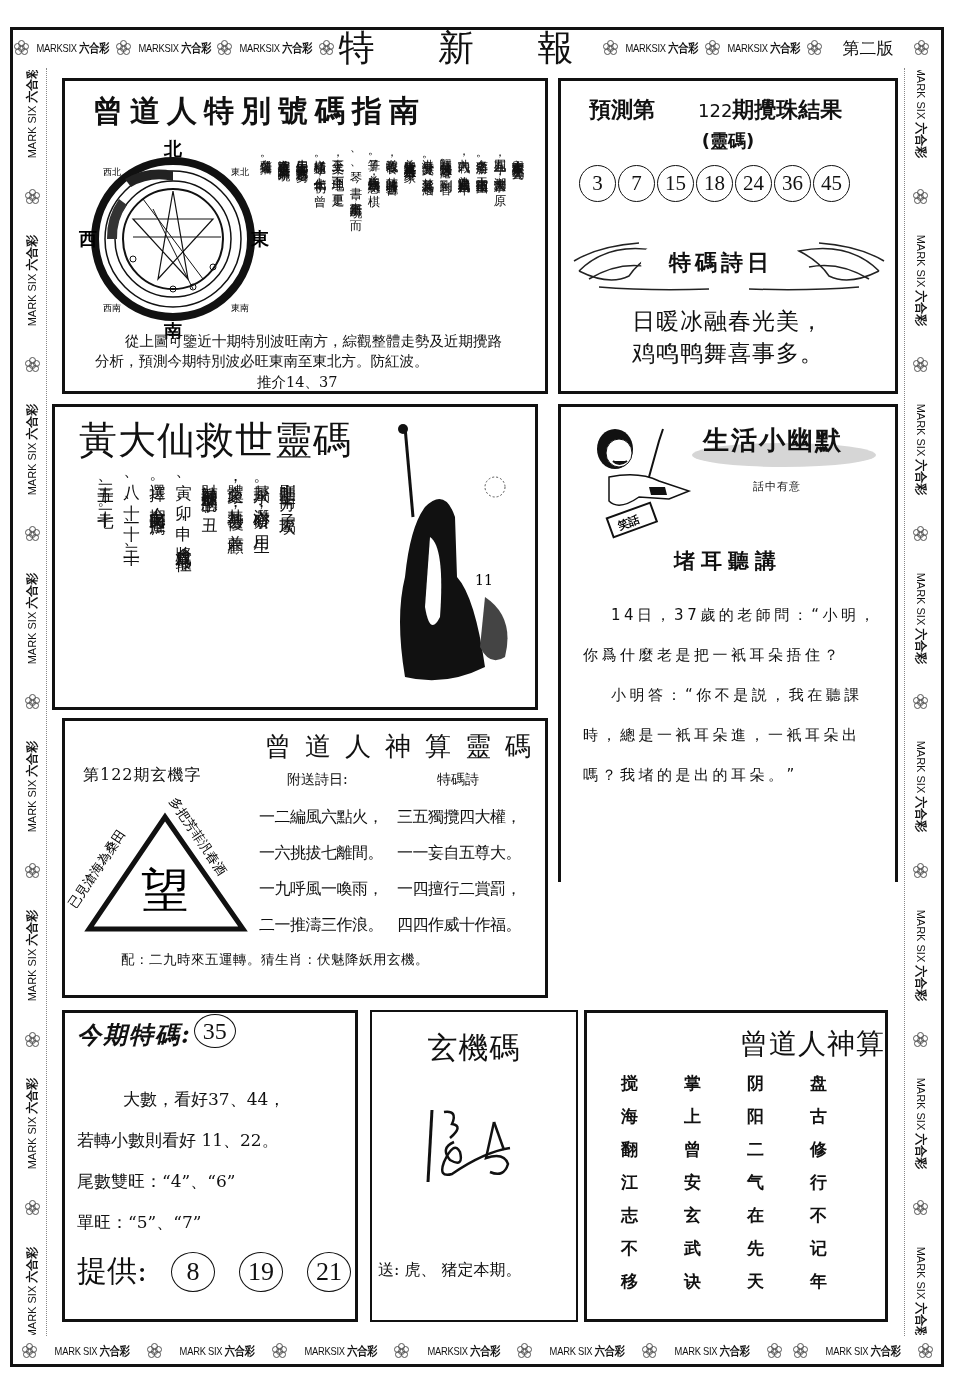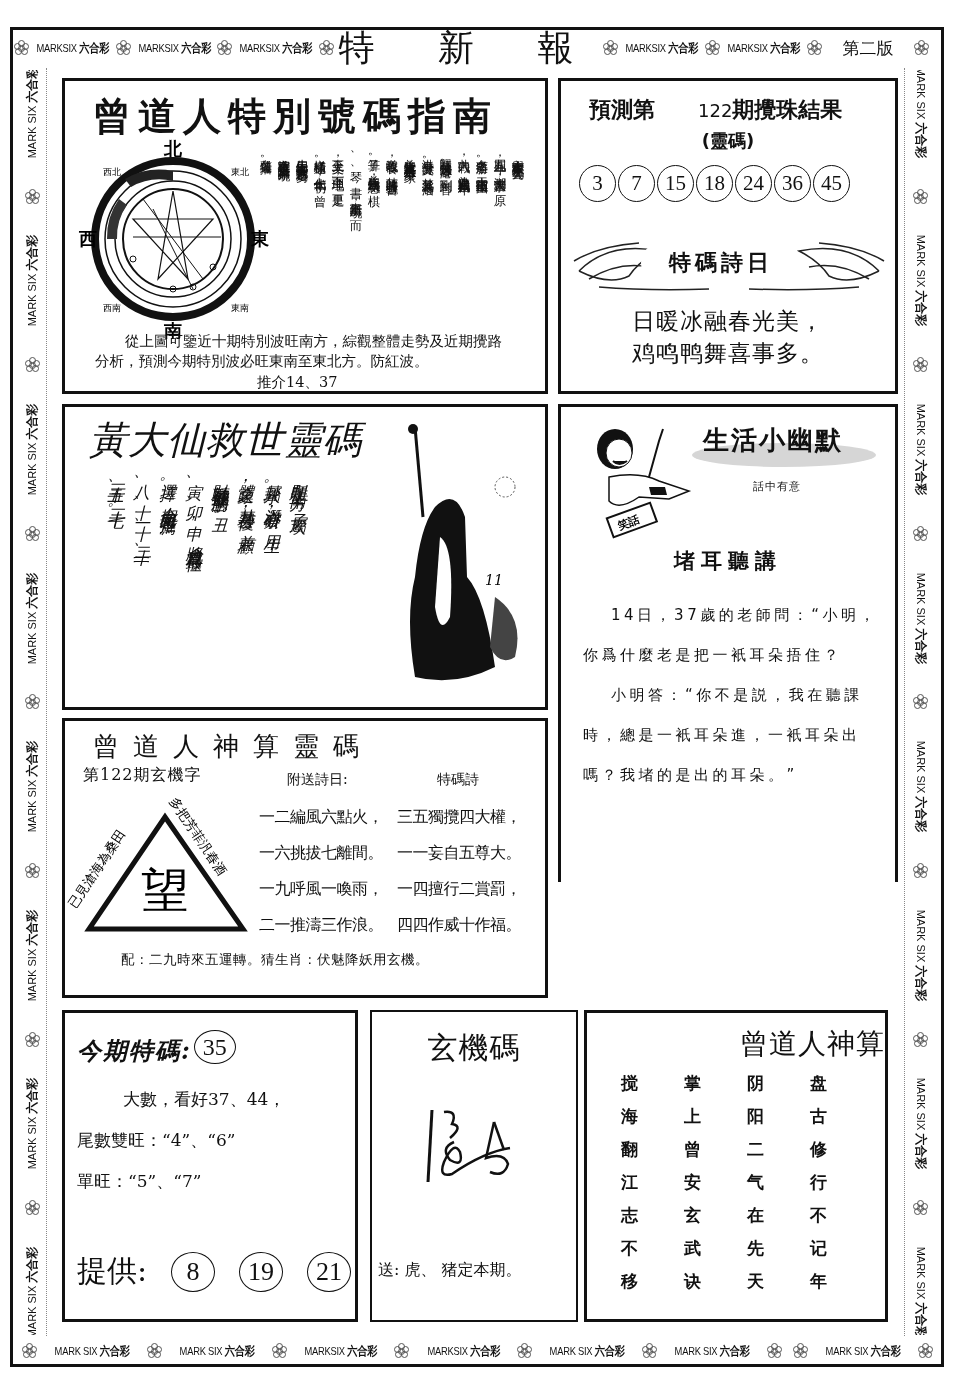--- a/index.html
+++ b/index.html
@@ -30,66 +30,66 @@
   .side-left .vtxt { transform: rotate(-90deg); }
   .side-right .vtxt { transform: rotate(90deg); }
   .side-strip .vtxt b { font-weight: 900; font-size: 12px; }
   .inner-rule { position: absolute; top: 68px; width: 1px; height: 1268px; border-left: 1px dotted #888; }
 
   .box { position: absolute; border: 3px solid #111; background: #fff; }
   .box.thin { border-width: 2px; }
 
   
   #box-guide { left: 62px; top: 78px; width: 486px; height: 316px; }
-  .guide-title { position: absolute; left: 28px; top: 10px; font-family: "DejaVu Sans", sans-serif; font-weight: 900; font-size: 38px; letter-spacing: 7px; }
+  .guide-title { position: absolute; left: 28px; top: 10px; font-family: "DejaVu Sans", sans-serif; font-weight: 900; font-size: 30px; letter-spacing: 7px; }
   .compass { position: absolute; left: 8px; top: 58px; width: 200px; height: 200px; }
   .vtext-block { position: absolute; top: 68px; writing-mode: vertical-rl; font-size: 12.5px; line-height: 18px; letter-spacing: 1px; height: 190px; }
   .guide-summary { position: absolute; left: 30px; top: 250px; width: 430px; font-size: 14.5px; line-height: 20px; }
   .guide-summary .l1 { text-indent: 30px; }
   .guide-recommend { position: absolute; left: 192px; top: 292px; font-size: 14.5px; }
 
   
   #box-predict { left: 558px; top: 78px; width: 340px; height: 316px; }
   .predict-title { position: absolute; left: 28px; top: 14px; font-family: "DejaVu Sans", sans-serif; font-weight: 900; font-size: 22px; white-space: nowrap; }
   .predict-title .num { font-weight: normal; font-size: 18px; margin-left: 43px; }
   .predict-sub { position: absolute; left: 0; width: 100%; top: 48px; text-align: center; font-family: "DejaVu Sans", sans-serif; font-weight: 900; font-size: 18px; }
   .balls { position: absolute; left: 18px; top: 84px; display: flex; gap: 2px; }
   .ball { width: 37px; height: 37px; border: 1.5px solid #111; border-radius: 50%; display: flex; align-items: center; justify-content: center; font-size: 21px; font-family: "Liberation Serif", serif; }
   .poem-banner { position: absolute; left: 8px; top: 150px; width: 320px; height: 66px; }
   .poem-banner-label { position: absolute; left: 80px; top: 162px; width: 160px; height: 40px; border-radius: 20px; background: #fff; display: flex; align-items: center; justify-content: center; font-family: "DejaVu Sans", sans-serif; font-weight: 900; font-size: 22px; letter-spacing: 4px; }
   .poem-lines { position: absolute; left: 0; width: 100%; top: 224px; text-align: center; font-family: "DejaVu Sans", sans-serif; font-size: 23px; line-height: 32px; letter-spacing: 1px; }
 
   
-  #box-huang { left: 62px; top: 404px; width: 486px; height: 306px; font-style: italic; }
+  #box-huang { left: 52px; top: 404px; width: 486px; height: 306px; }
   .huang-title { position: absolute; left: 24px; top: 8px; font-size: 38px; letter-spacing: 1px; }
   .huang-vtext { position: absolute; left: 30px; top: 64px; writing-mode: vertical-rl; height: 215px; font-size: 16.5px; line-height: 26px; letter-spacing: 2px; width: 215px; }
   .huang-figure { position: absolute; left: 330px; top: 10px; width: 150px; height: 280px; }
 
   
   #box-humor { left: 558px; top: 404px; width: 340px; height: 478px; border-bottom: none; }
   .humor-figure { position: absolute; left: 18px; top: 14px; width: 126px; height: 120px; }
   .humor-title-wrap { position: absolute; left: 128px; top: 12px; width: 190px; height: 56px; }
   .humor-title { position: absolute; left: 14px; top: 6px; font-family: Liberation Mono, monospace; font-weight: bold; font-size: 26px; letter-spacing: 2px; text-align: right; }
   .humor-sub { position: absolute; left: 192px; top: 72px; font-size: 11px; letter-spacing: 1px; }
   .humor-heading { position: absolute; left: 0; width: 100%; top: 140px; text-align: center; font-family: "DejaVu Sans", sans-serif; font-weight: 900; font-size: 21px; letter-spacing: 6px; }
   .humor-body { position: absolute; left: 22px; top: 188px; width: 300px; font-family: "DejaVu Sans", sans-serif; font-size: 15px; line-height: 40px; letter-spacing: 3.5px; }
   .humor-body p.indent { text-indent: 28px; }
 
   
   #box-shensuan { left: 62px; top: 718px; width: 486px; height: 280px; }
-  .ss-title { position: absolute; left: 0; width: 100%; top: 8px; text-align: left; font-size: 26px; letter-spacing: 14px; padding-left: 28px; }
+  .ss-title { position: absolute; left: 0; width: 100%; top: 8px; text-align: right; font-size: 26px; letter-spacing: 14px; padding-left: 28px; }
   .ss-period { position: absolute; left: 18px; top: 44px; font-size: 16px; letter-spacing: 1px; }
   .ss-triangle { position: absolute; left: 0; top: 68px; width: 190px; height: 150px; }
   .ss-head { position: absolute; top: 50px; font-size: 14px; }
   .ss-col { position: absolute; top: 78px; font-size: 16px; line-height: 36px; letter-spacing: -0.5px; }
   .ss-foot { position: absolute; left: 56px; top: 230px; font-family: "DejaVu Sans", sans-serif; font-size: 13.5px; letter-spacing: 0.5px; }
 
   
   #box-tema { left: 62px; top: 1010px; width: 296px; height: 312px; }
-  .tema-head { position: absolute; left: 12px; top: 22px; display: flex; align-items: center; }
+  .tema-head { position: absolute; left: 12px; top: 6px; display: flex; align-items: center; }
   .tema-label { font-family: "DejaVu Serif", serif; font-weight: 900; font-size: 24px; font-style: italic; letter-spacing: 2px; }
   .circle-num { border: 1.5px solid #111; border-radius: 50%; display: inline-flex; align-items: center; justify-content: center; font-family: "Liberation Serif", serif; }
   .tema-head .circle-num { width: 42px; height: 34px; font-size: 24px; margin-left: 2px; margin-top: -8px; }
   .tema-lines { position: absolute; left: 12px; top: 66px; font-size: 17px; line-height: 41px; }
   .tema-lines .indent { padding-left: 46px; }
   .tema-provide { position: absolute; left: 12px; top: 238px; display: flex; align-items: flex-end; gap: 24px; }
   .tema-provide .lbl { font-size: 30px; }
   .tema-provide .circle-num { width: 44px; height: 40px; font-size: 26px; }
 
   #box-xuanji { left: 370px; top: 1010px; width: 208px; height: 312px; }
@@ -486,20 +486,21 @@
   <div class="ss-foot">配：二九時來五運轉。猜生肖：伏魅降妖用玄機。</div>
 </div>
 
 <div class="box" id="box-tema">
   <div class="tema-head">
     <span class="tema-label">今期特碼:</span>
     <span class="circle-num">35</span>
   </div>
   <div class="tema-lines">
     <div class="indent">大數，看好37、44，</div>
+    <div>若轉小數則看好 11、22。</div>
     <div>尾數雙旺：“4”、“6”</div>
     <div>單旺：“5”、“7”</div>
   </div>
   <div class="tema-provide">
     <span class="lbl">提供:</span>
     <span class="circle-num">8</span>
     <span class="circle-num">19</span>
     <span class="circle-num">21</span>
   </div>
 </div>

